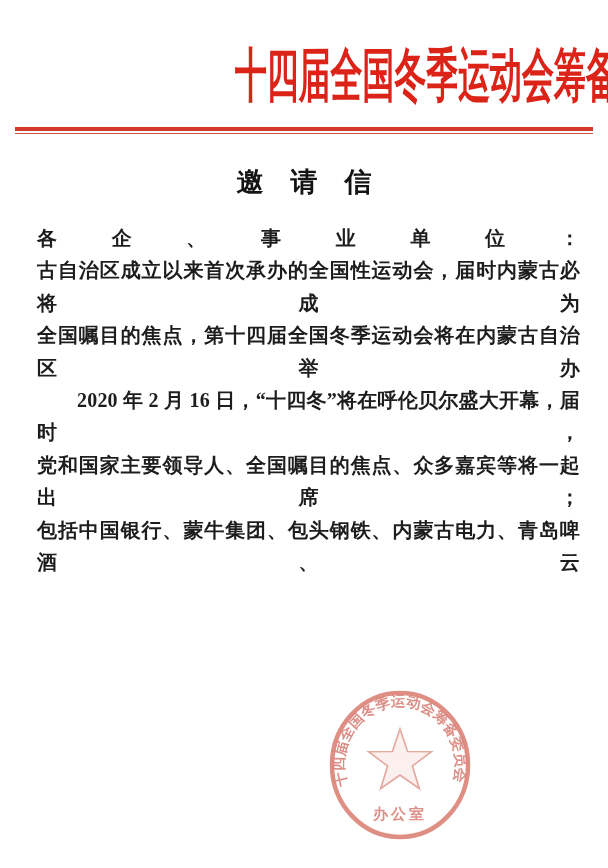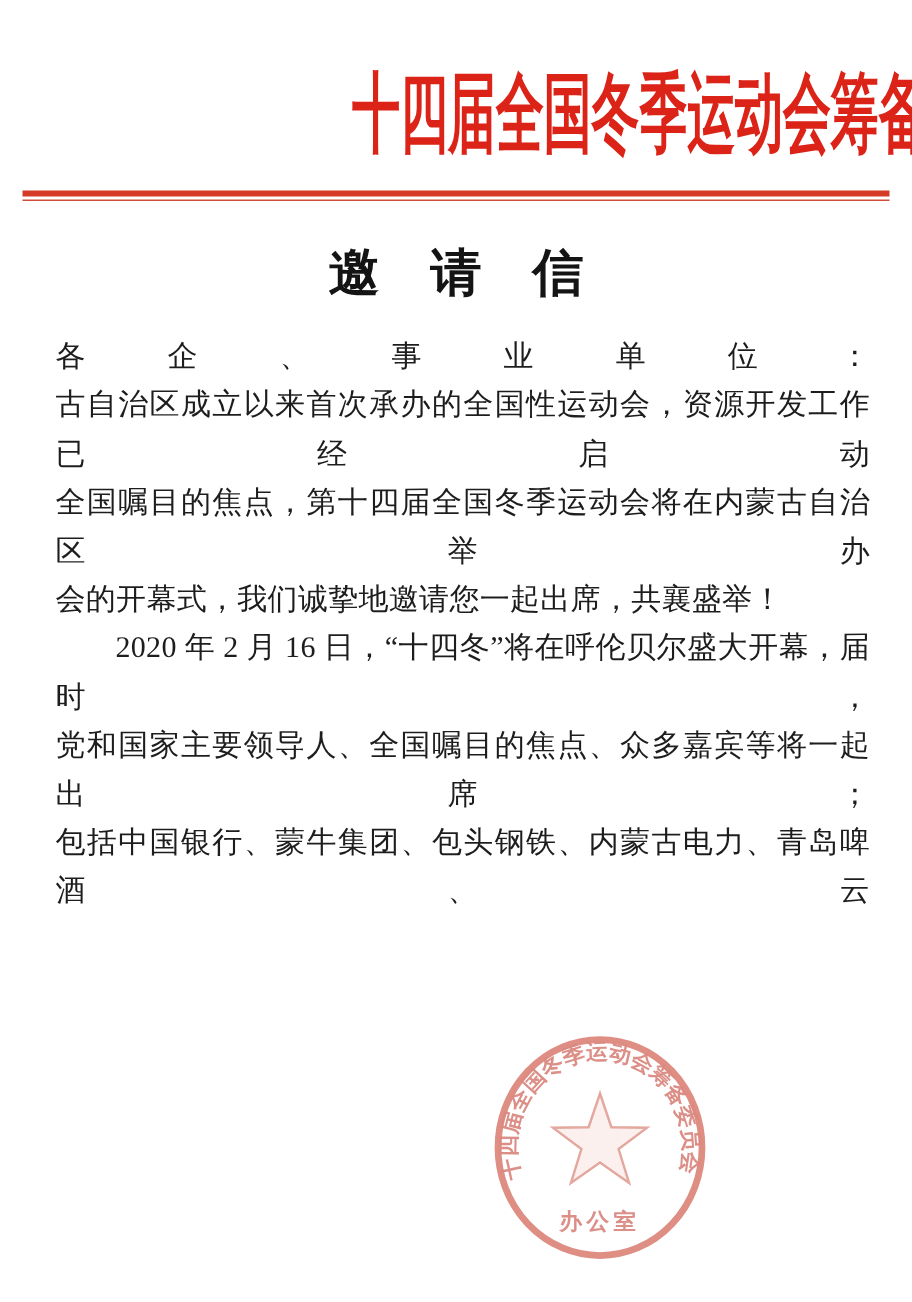--- a/index.html
+++ b/index.html
@@ -29,35 +29,36 @@
   }
   .rules{position:absolute;top:127px;left:15px;right:15px;}
   .rule-thick{height:4px;background:#d53a28;}
   .rule-thin{margin-top:2px;height:1px;background:#cf4b3a;}
   
   .letter-title{
     position:absolute;top:164px;left:0;width:100%;
     text-align:center;
     font-family:"Liberation Sans","DejaVu Sans",sans-serif;
     font-weight:700;
-    font-size:34px;
+    font-size:27px;
     line-height:36px;
     color:#141414;
   }
   
   .body-block{
     position:absolute;top:222px;left:37px;width:543px;
     font-size:20px;
     line-height:32.4px;
     letter-spacing:0.2px;
   }
   .line{
     text-align:justify;
     text-align-last:justify;
     white-space:normal;
+    font-weight:bold;
   }
   .line.first{text-indent:2em;}
   .line.last{text-align-last:left;}
   .salutation{text-align:left;}
   
   .stamp{
     position:absolute;
     left:327px;top:690px;
     width:146px;height:150px;
     z-index:5;
@@ -81,23 +82,22 @@
     <div class="rule-thin"></div>
   </div>
 
   <div class="letter-title">邀　请　信</div>
 
   <div class="body-block">
     <div class="line salutation">各企、事业单位：</div>
 
     <div id="paragraphs">
         <div>
-          <div class="line">古自治区成立以来首次承办的全国性运动会，资源开发工作已经启动</div>
+          <div class="line">古自治区成立以来首次承办的全国性运动会，届时内蒙古必将成为</div>
           <div class="line">全国嘱目的焦点，第十四届全国冬季运动会将在内蒙古自治区举办</div>
-          <div class="line last">会的开幕式，我们诚挚地邀请您一起出席，共襄盛举！</div>
         </div>
         <div>
           <div class="line first">2020 年 2 月 16 日，“十四冬”将在呼伦贝尔盛大开幕，届时，</div>
           <div class="line">党和国家主要领导人、全国嘱目的焦点、众多嘉宾等将一起出席；</div>
           <div class="line">包括中国银行、蒙牛集团、包头钢铁、内蒙古电力、青岛啤酒、云</div>
         </div>
       </div>
 
   </div>
 

